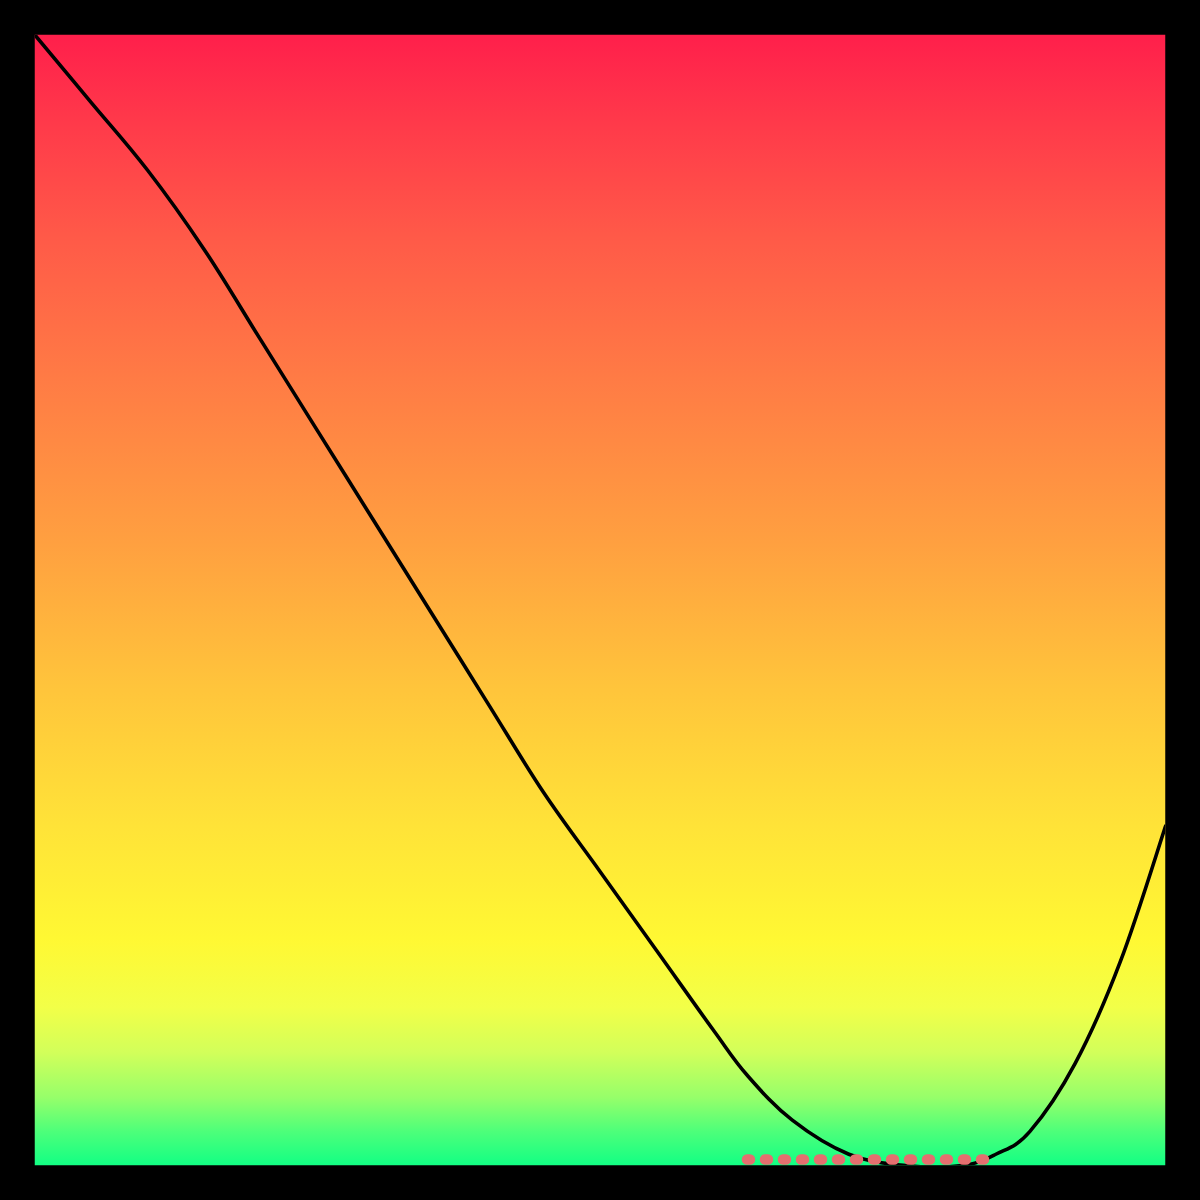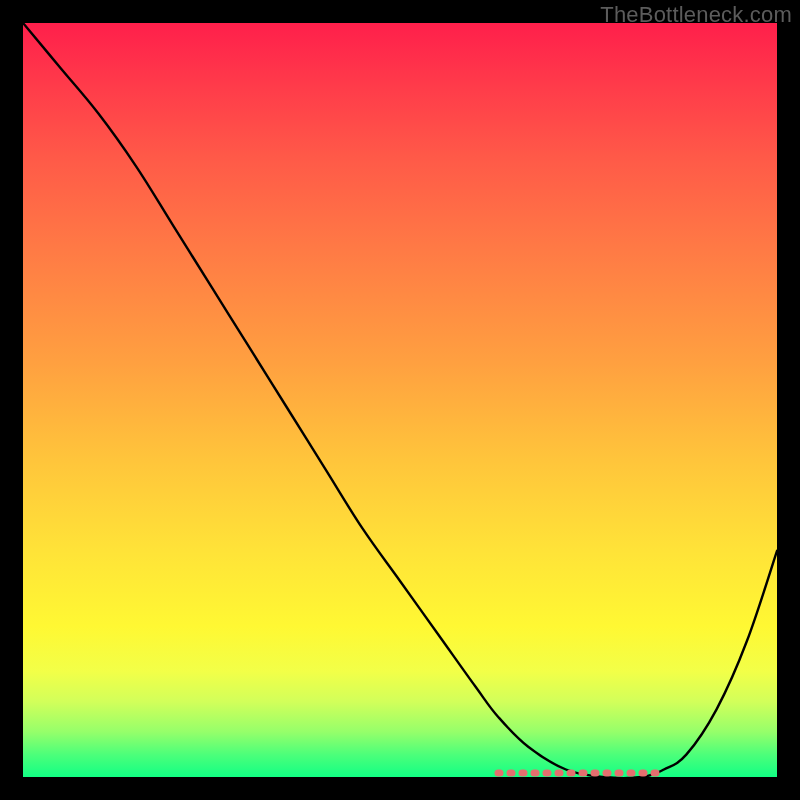--- a/index.html
+++ b/index.html
@@ -79,21 +79,20 @@
     stroke-width: 7;
     stroke-linecap: round;
     stroke-dasharray: 2 10;
   }
 </style>
 </head>
 <body>
 
 <div class="stage">
 
-  <div class="watermark">TheBottleneck.com</div>
 
   <div class="plot">
     <div class="gradient-fill"></div>
 
     <svg class="curve" viewBox="0 0 754 754" preserveAspectRatio="none">
       <path class="curve-path" d="M 0.0 0.0 C 6.8 8.1, 24.1 29.0, 37.7 45.2 C 51.3 61.5, 61.8 72.8, 75.4 90.5 C 89.0 108.1, 99.5 122.9, 113.1 143.3 C 126.7 163.6, 137.2 181.9, 150.8 203.6 C 164.4 225.3, 174.9 242.2, 188.5 263.9 C 202.1 285.6, 212.6 302.5, 226.2 324.2 C 239.8 345.9, 250.3 362.8, 263.9 384.5 C 277.5 406.3, 288.0 423.1, 301.6 444.9 C 315.2 466.6, 325.7 484.8, 339.3 505.2 C 352.9 525.5, 363.4 539.0, 377.0 558.0 C 390.6 577.0, 401.1 591.7, 414.7 610.7 C 428.3 629.7, 441.5 648.6, 452.4 663.5 C 463.3 678.4, 465.5 682.8, 475.0 693.7 C 484.5 704.5, 493.0 714.3, 505.2 723.8 C 517.4 733.3, 529.3 741.0, 542.9 746.5 C 556.5 751.9, 567.0 752.6, 580.6 754.0 C 594.2 755.4, 607.4 755.4, 618.3 754.0 C 629.1 752.6, 632.8 750.5, 640.9 746.5 C 649.0 742.4, 654.0 742.2, 663.5 731.4 C 673.0 720.5, 682.8 706.5, 693.7 686.1 C 704.5 665.8, 713.0 646.8, 723.8 618.3 C 734.7 589.8, 748.6 544.1, 754.0 527.8"></path>
       <path class="flat-seg" d="M 475.0 750.0 L 640.9 750.0"></path>
     </svg>
   </div>
 

